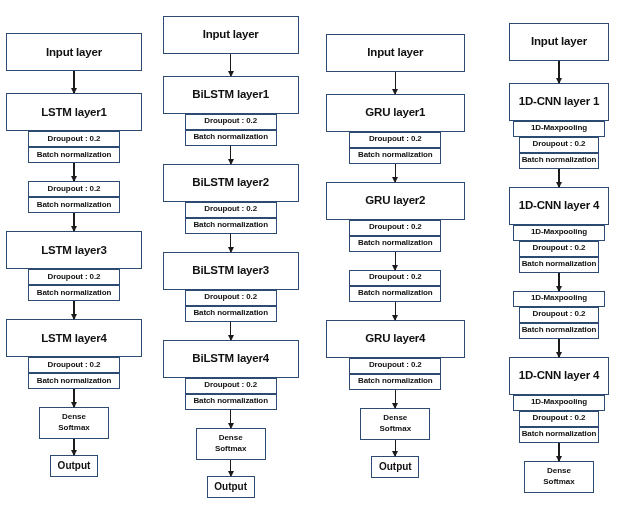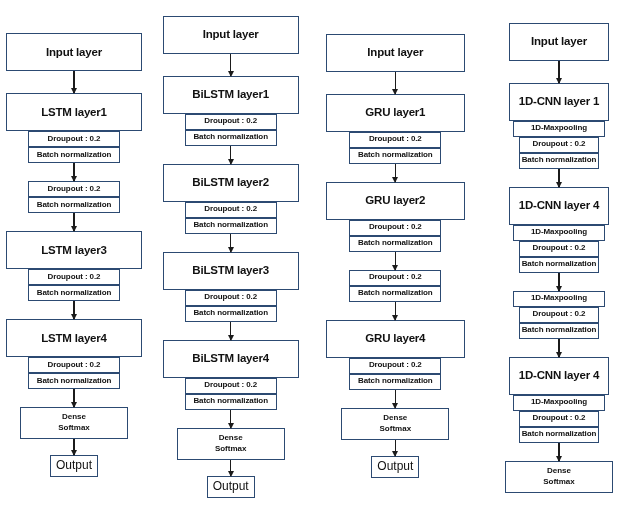--- a/index.html
+++ b/index.html
@@ -87,31 +87,31 @@
 
   .col-0 .sub-drop, .col-0 .sub-bn { width: 92px; }
   .col-1 .sub-drop, .col-1 .sub-bn { width: 92px; }
   .col-2 .sub-drop, .col-2 .sub-bn { width: 92px; }
   .col-3 .sub-pool { width: 92px; }
   .col-3 .sub-drop { width: 80px; }
   .col-3 .sub-bn   { width: 80px; }
 
   
   .box-dense {
-    width: 108px;
+    width: 70px;
     height: 32px;
     font-size: 8px;
     font-weight: bold;
     line-height: 1.35;
   }
   .box-output {
     width: 48px;
     height: 22px;
-    font-size: 12px;
-    font-weight: normal;
+    font-size: 10px;
+    font-weight: bold;
   }
 
   
   .arrow {
     position: relative;
     width: 1.6px;
     background: #1b1b1b;
     margin: 0 auto;
     flex: none;
   }

